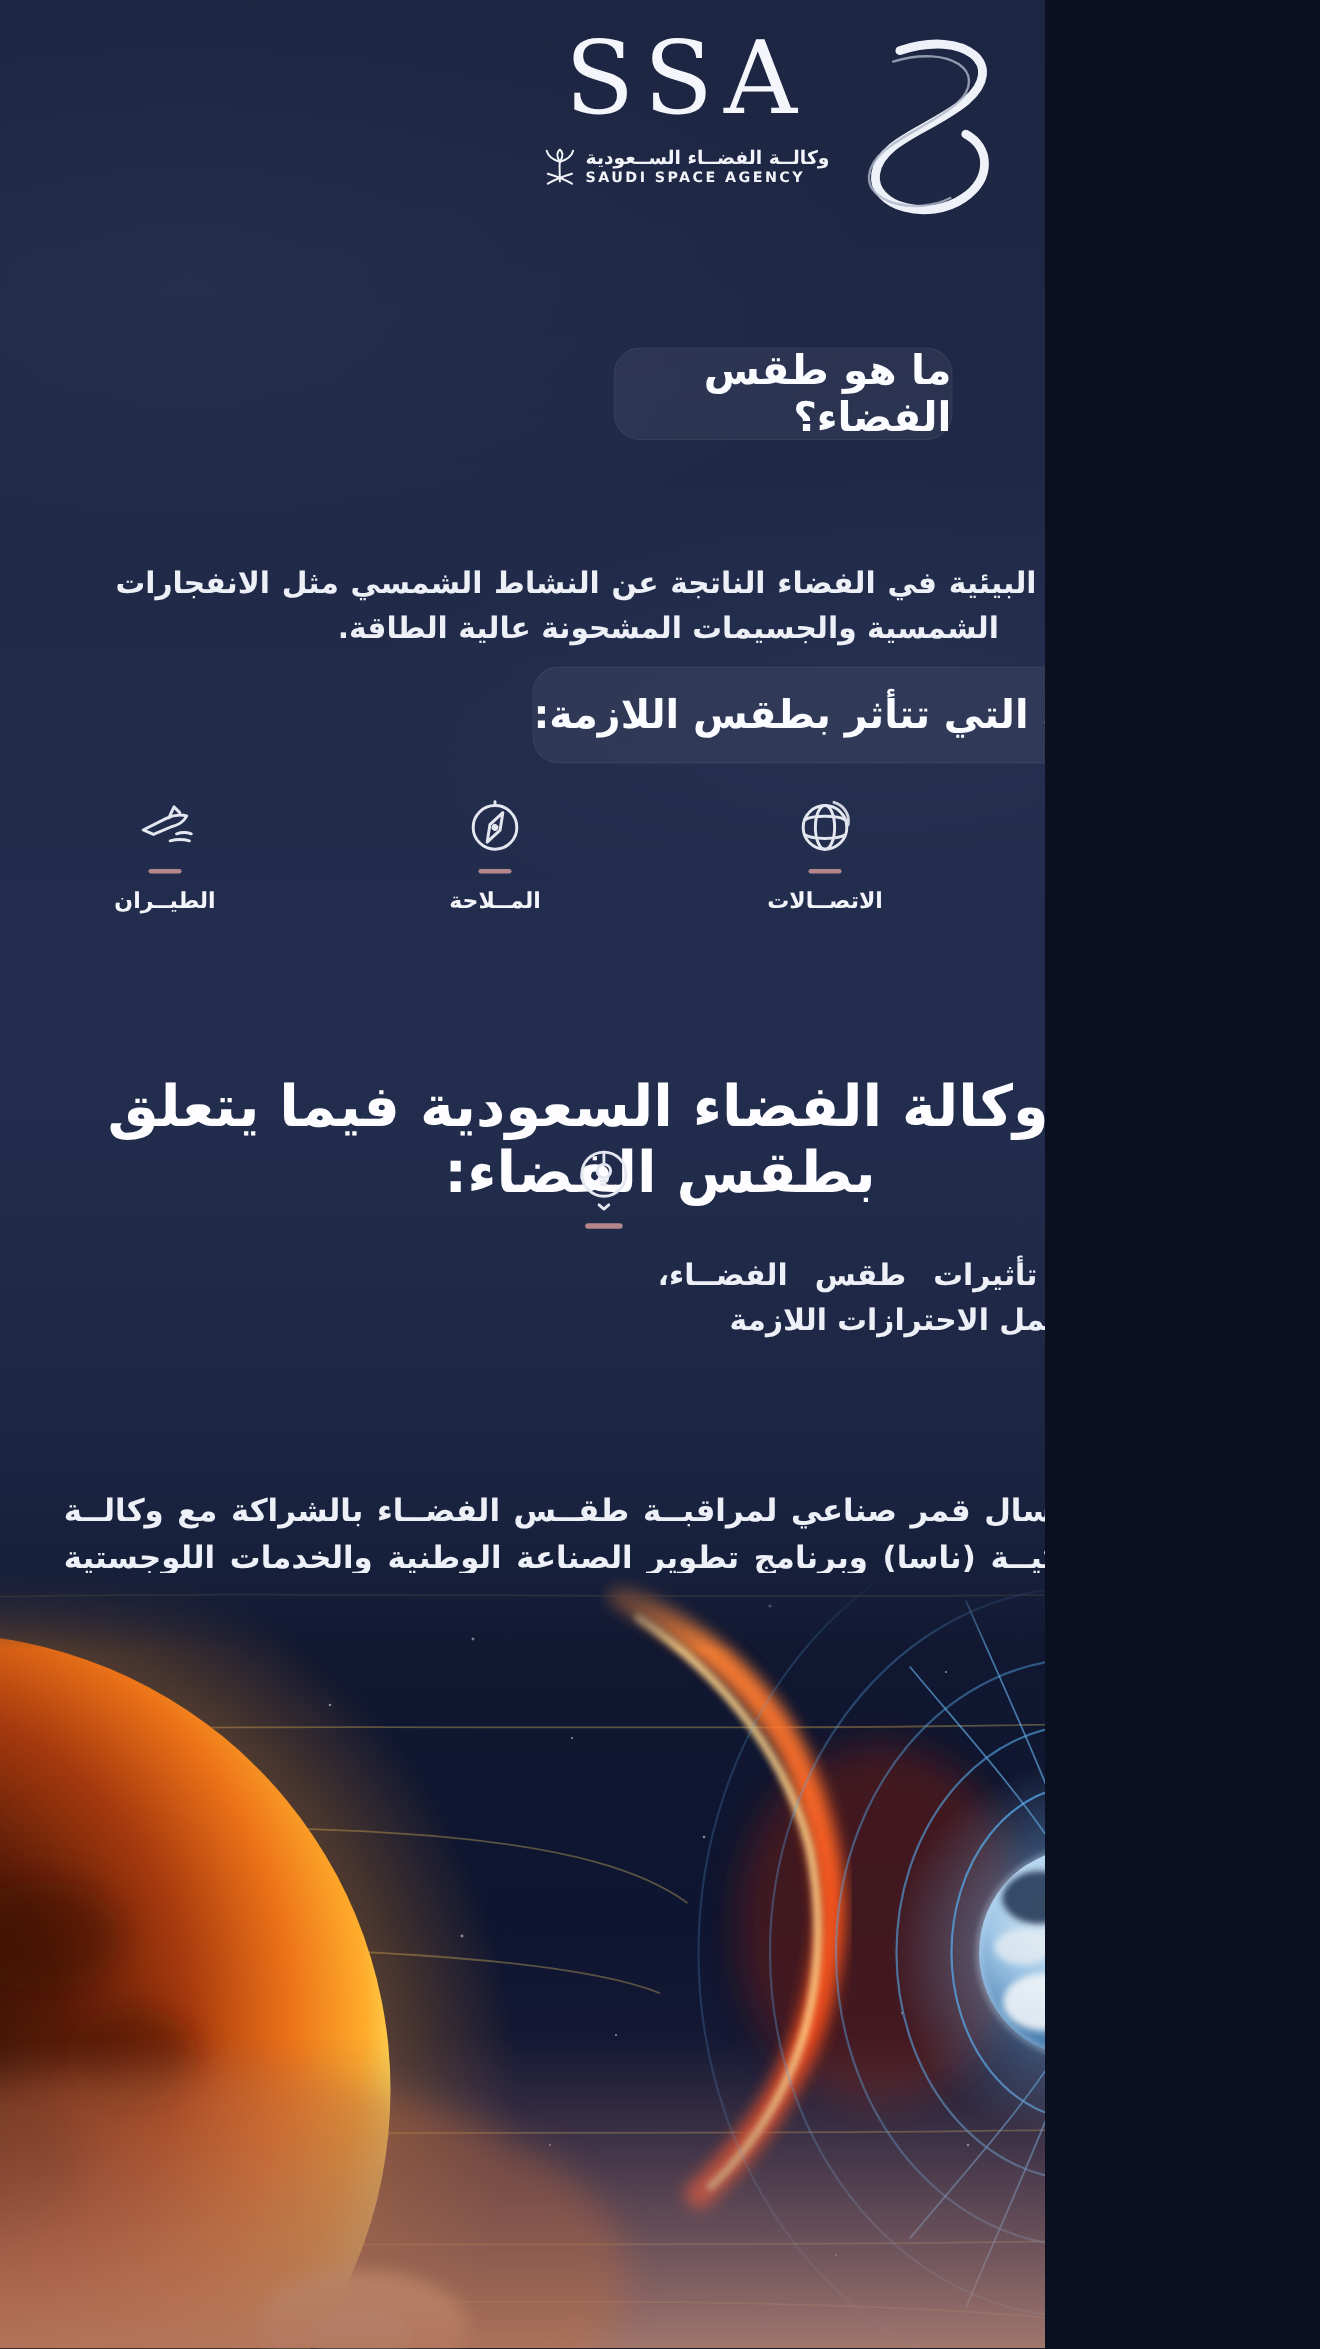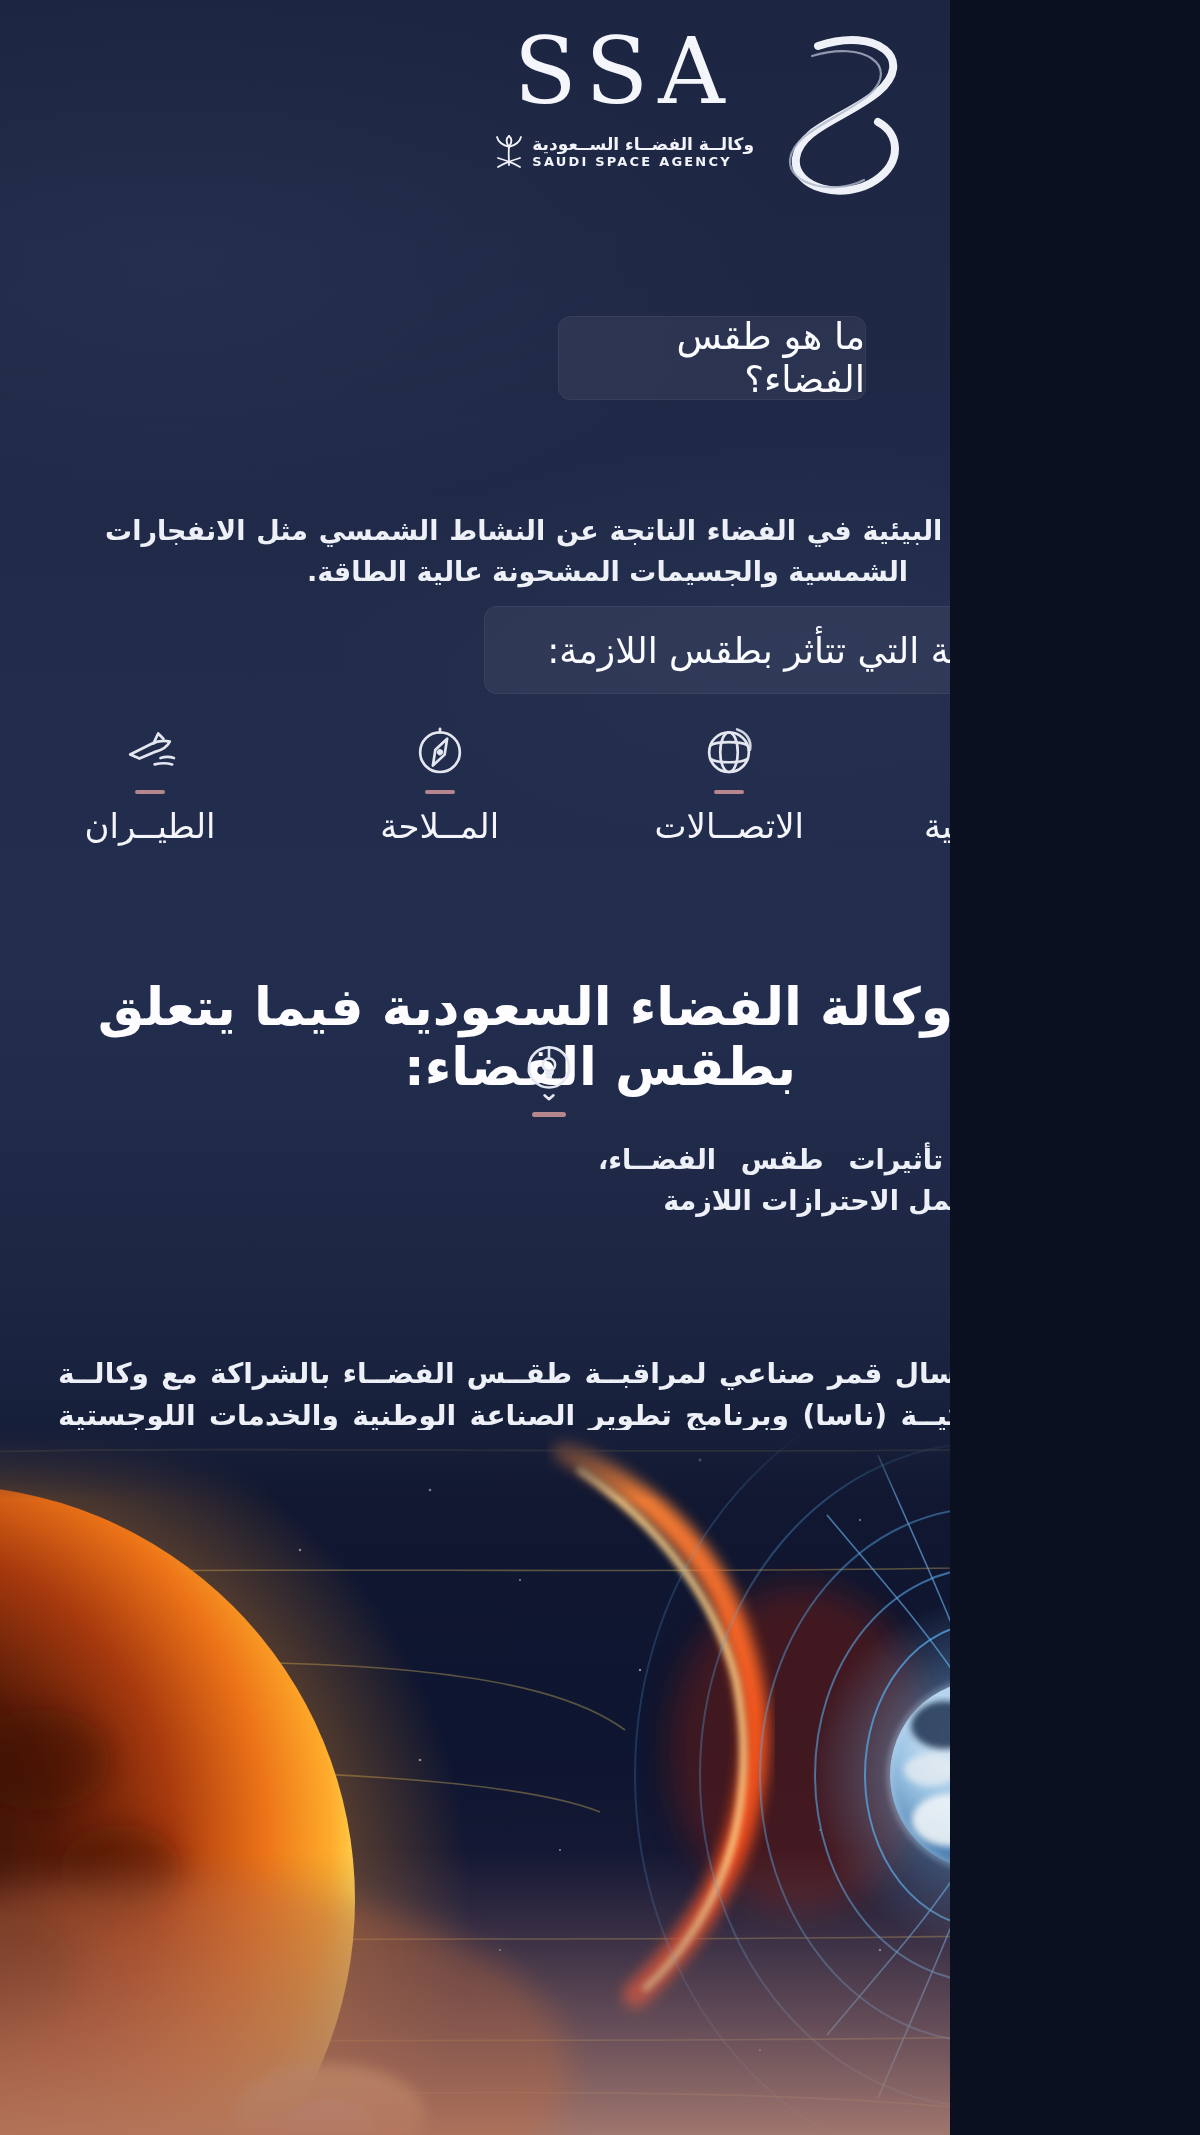--- a/index.html
+++ b/index.html
@@ -18,37 +18,37 @@
   .logo-left{display:flex;flex-direction:column;align-items:center;}
   .logo-acronym{font-family:"DejaVu Serif",serif;font-size:92px;line-height:1;
     letter-spacing:10px;color:#f4f6fb;font-weight:400;}
   .logo-sub{display:flex;align-items:center;gap:8px;margin-top:17px;}
   .logo-names{display:flex;flex-direction:column;align-items:flex-start;}
   .logo-name-ar{font-size:17px;font-weight:700;direction:rtl;line-height:1.1;}
   .logo-name-en{font-size:13px;font-weight:700;letter-spacing:2.2px;line-height:1.2;}
   .logo-swoosh{margin-left:6px;margin-top:6px;}
   
   .pill{position:absolute;background:rgba(255,255,255,0.055);
-    border:1px solid rgba(255,255,255,0.05);border-radius:13px;
-    display:flex;align-items:center;justify-content:center;
-    font-weight:400;color:#fbfcff;direction:rtl;}
+    border:1px solid rgba(255,255,255,0.05);border-radius:24px;
+    display:flex;align-items:center;justify-content:flex-end;
+    font-weight:700;color:#fbfcff;direction:rtl;}
   .pill-intro{top:316px;left:558px;width:306px;height:82px;font-size:37px;}
   .pill-systems{top:606px;left:484px;width:618px;height:86px;font-size:36px;}
   .dash{background:#b5868c;border-radius:3px;}
   .dash-intro{position:absolute;top:452px;left:1074px;width:34px;height:5px;}
   .intro-body{position:absolute;top:484px;left:105px;width:1005px;direction:rtl;
     font-size:27px;font-weight:700;line-height:1.5;color:#eef0f7;
     text-align:justify;text-align-last:center;}
   
   .systems-row{position:absolute;top:722px;left:55px;width:1090px;
     display:flex;direction:rtl;justify-content:space-between;}
   .sys-item{display:flex;flex-direction:column;align-items:center;min-width:190px;}
   .sys-icon{height:58px;display:flex;align-items:center;justify-content:center;}
   .sys-item .dash{width:30px;height:4px;margin:10px 0 12px 0;}
-  .sys-label{font-size:34px;font-weight:400;color:#f4f5fa;white-space:nowrap;}
+  .sys-label{font-size:20px;font-weight:700;color:#f4f5fa;white-space:nowrap;}
   
   .efforts-title{position:absolute;top:934px;left:20px;width:1160px;direction:rtl;
     text-align:center;font-size:52px;font-weight:700;color:#fdfdff;}
   .effort-col{position:absolute;direction:rtl;}
   .effort-col-r{top:1044px;left:598px;width:548px;}
   .effort-col-l{top:1044px;left:78px;width:508px;}
   .effort-wide{top:1256px;left:58px;width:1088px;}
   .col-head{width:66px;margin:0 10px 14px auto;display:flex;flex-direction:column;align-items:center;}
   .effort-col .col-head{margin-left:0;margin-right:4px;}
   .col-head .dash{width:34px;height:5px;margin-top:10px;}

